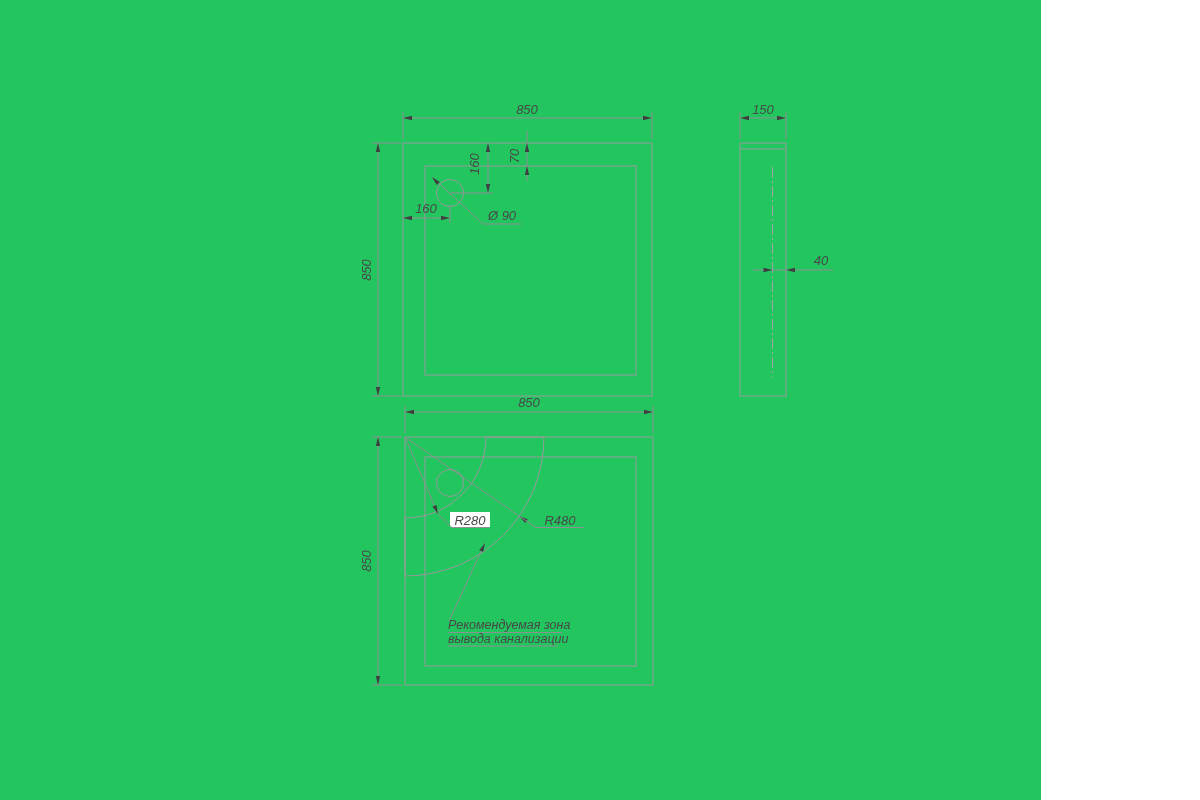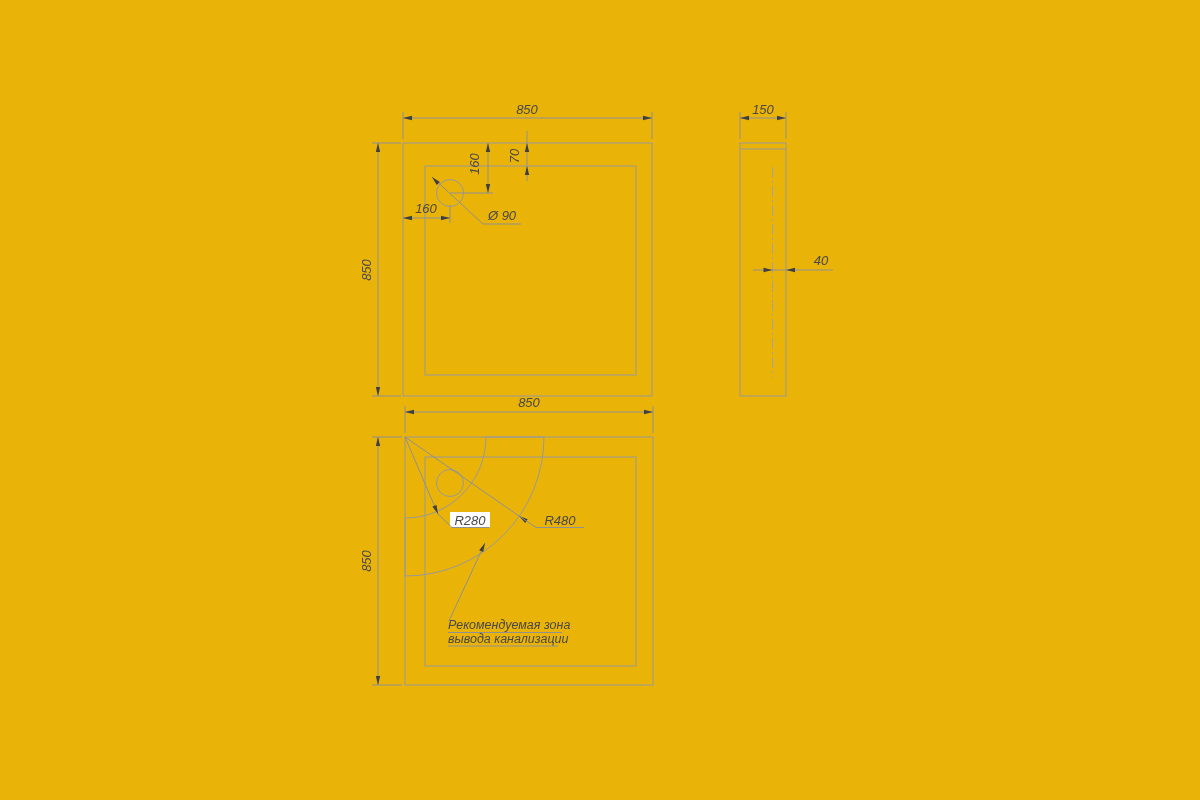--- a/index.html
+++ b/index.html
@@ -1,16 +1,16 @@
 <!DOCTYPE html>
 <html><head>
 <meta charset="utf-8">
 <style>
   html,body{margin:0;padding:0;background:#ffffff;}
-  .stage{width:1200px;height:800px;position:relative;background:#eab308;overflow:hidden;}
+  .stage{width:1041px;height:800px;position:relative;background:#22c55e;overflow:hidden;}
   svg{display:block;}
   .ln{stroke:#98999b;stroke-width:1;fill:none;}
   .dim{stroke:#8f9093;stroke-width:1;fill:none;}
   .cl{stroke:#a2a3a5;stroke-width:1;fill:none;stroke-dasharray:11 3 2 3;}
   .arr{fill:#3f3f41;stroke:none;}
   .txt{font-family:"Liberation Sans",sans-serif;font-style:italic;font-size:13px;fill:#48484a;}
   .note{font-family:"Liberation Sans",sans-serif;font-style:italic;font-size:12.5px;fill:#48484a;}
   .hatchline{stroke:#b9b9bb;stroke-width:0.9;}
 </style>
 </head>

